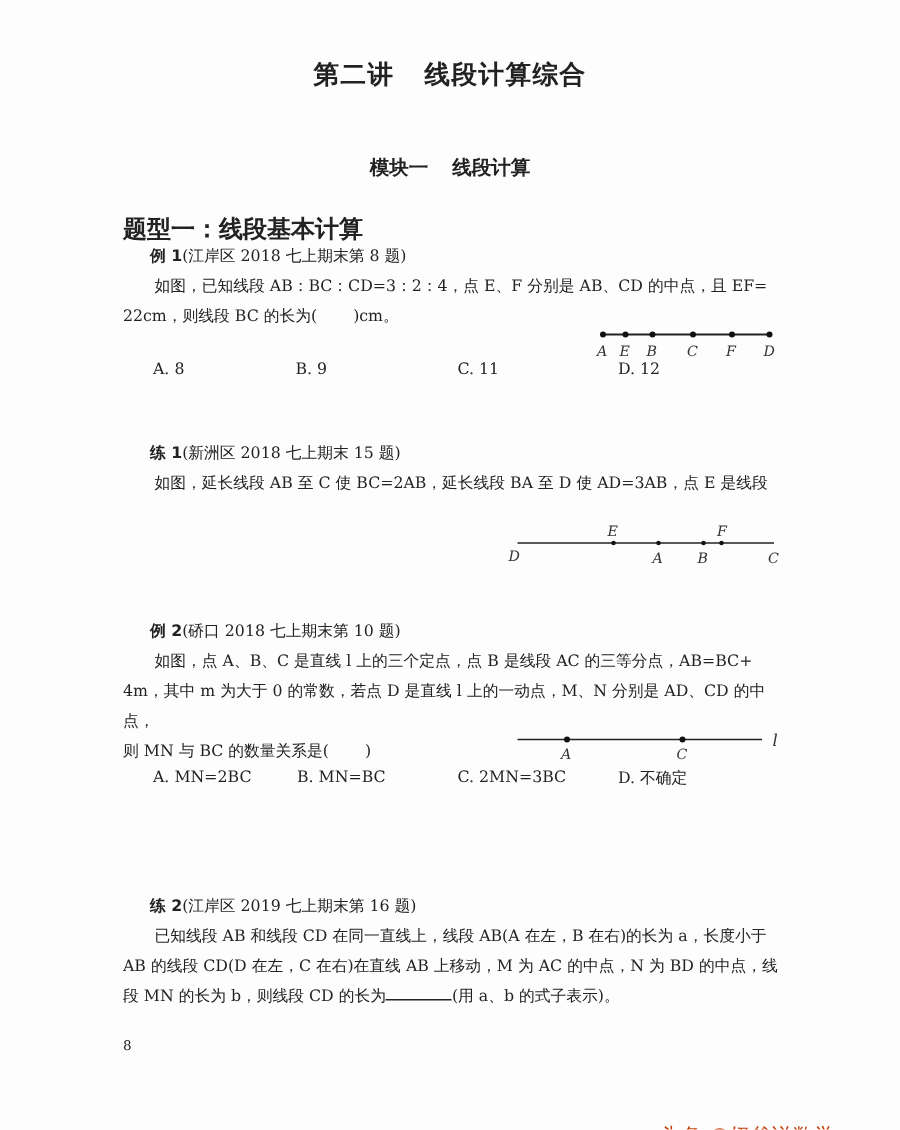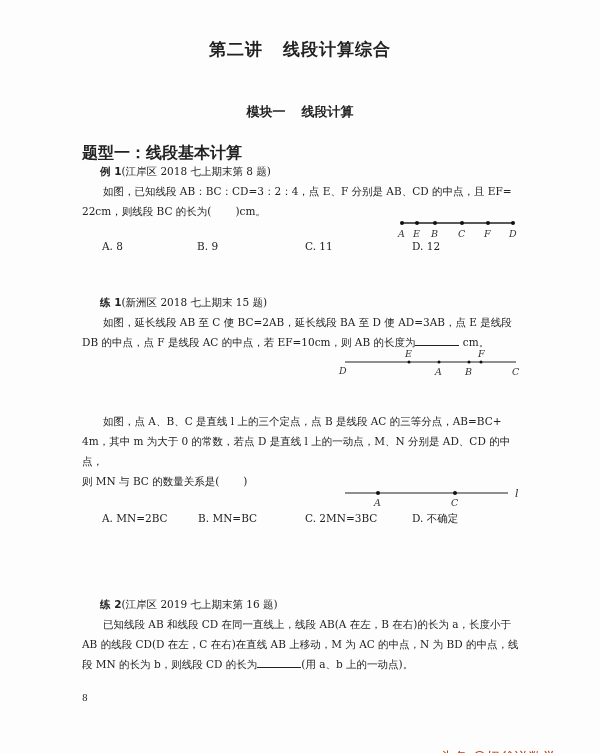--- a/index.html
+++ b/index.html
@@ -60,39 +60,41 @@
 <div class="abs opt" style="top:240px; left:102px;">A. 8</div>
 <div class="abs opt" style="top:240px; left:197px;">B. 9</div>
 <div class="abs opt" style="top:240px; left:305px;">C. 11</div>
 <div class="abs opt" style="top:240px; left:412px;">D. 12</div>
 
 <div class="abs p" style="top:292px;">
   <div style="padding-left:18px;">
     <span class="label">练 1</span><span>(新洲区 2018 七上期末 15 题)</span>
   </div>
   <div class="ind">如图，延长线段 AB 至 C 使 BC=2AB，延长线段 BA 至 D 使 AD=3AB，点 E 是线段</div>
-  <div><span>DB 的中点，点 F 是线段 AC 的中点，若 EF=10cm，则 AB 的长度为</span><span class="blank"></span><span> cm。</span></div>
 </div>
 <svg class="abs" style="left:335px; top:346px;" width="190" height="32">
   <line x1="10" y1="16" x2="181" y2="16" stroke="#222" stroke-width="1.1"></line>
   <g fill="#111">
     <circle cx="74" cy="16" r="1.5"></circle>
       <circle cx="104" cy="16" r="1.5"></circle>
     <circle cx="134" cy="16" r="1.5"></circle>
       <circle cx="146" cy="16" r="1.5"></circle>
   </g>
   <text x="4" y="28">D</text>
   <text x="70" y="11">E</text>
   <text x="100" y="29">A</text>
   <text x="130" y="29">B</text>
   <text x="143" y="11">F</text>
   <text x="177" y="29">C</text>
 </svg>
 
 <div class="abs p" style="top:411px;">
+  <div style="padding-left:18px;">
+    <span class="label">例 2</span><span>(硚口 2018 七上期末第 10 题)</span>
+  </div>
   <div class="ind">如图，点 A、B、C 是直线 l 上的三个定点，点 B 是线段 AC 的三等分点，AB=BC+</div>
   <div>4m，其中 m 为大于 0 的常数，若点 D 是直线 l 上的一动点，M、N 分别是 AD、CD 的中点，</div>
   <div><span>则 MN 与 BC 的数量关系是(</span><span class="paren"></span><span>)</span></div>
 </div>
 <svg class="abs" style="left:335px; top:484px;" width="195" height="26">
   <line x1="10" y1="9" x2="173" y2="9" stroke="#222" stroke-width="1.1"></line>
   <g fill="#111">
       <circle cx="43" cy="9" r="2"></circle>
       <circle cx="120" cy="9" r="2"></circle>
     </g>
@@ -104,17 +106,17 @@
 <div class="abs opt" style="top:512px; left:198px;">B. MN=BC</div>
 <div class="abs opt" style="top:512px; left:305px;">C. 2MN=3BC</div>
 <div class="abs opt" style="top:512px; left:412px;">D. 不确定</div>
 
 <div class="abs p" style="top:565px;">
   <div style="padding-left:18px;margin-top:29px;">
     <span class="label">练 2</span><span>(江岸区 2019 七上期末第 16 题)</span>
   </div>
   <div class="ind">已知线段 AB 和线段 CD 在同一直线上，线段 AB(A 在左，B 在右)的长为 a，长度小于</div>
   <div>AB 的线段 CD(D 在左，C 在右)在直线 AB 上移动，M 为 AC 的中点，N 为 BD 的中点，线</div>
-  <div><span>段 MN 的长为 b，则线段 CD 的长为</span><span class="blank"></span><span>(用 a、b 上的一动点)。</span></div>
+  <div><span>段 MN 的长为 b，则线段 CD 的长为</span><span class="blank"></span><span>(用 a、b 的式子表示)。</span></div>
 </div>
 
 <div class="abs pageno">8</div>
 <div class="abs wm">头条 @奶爸说数学</div>
 
 </body></html>

